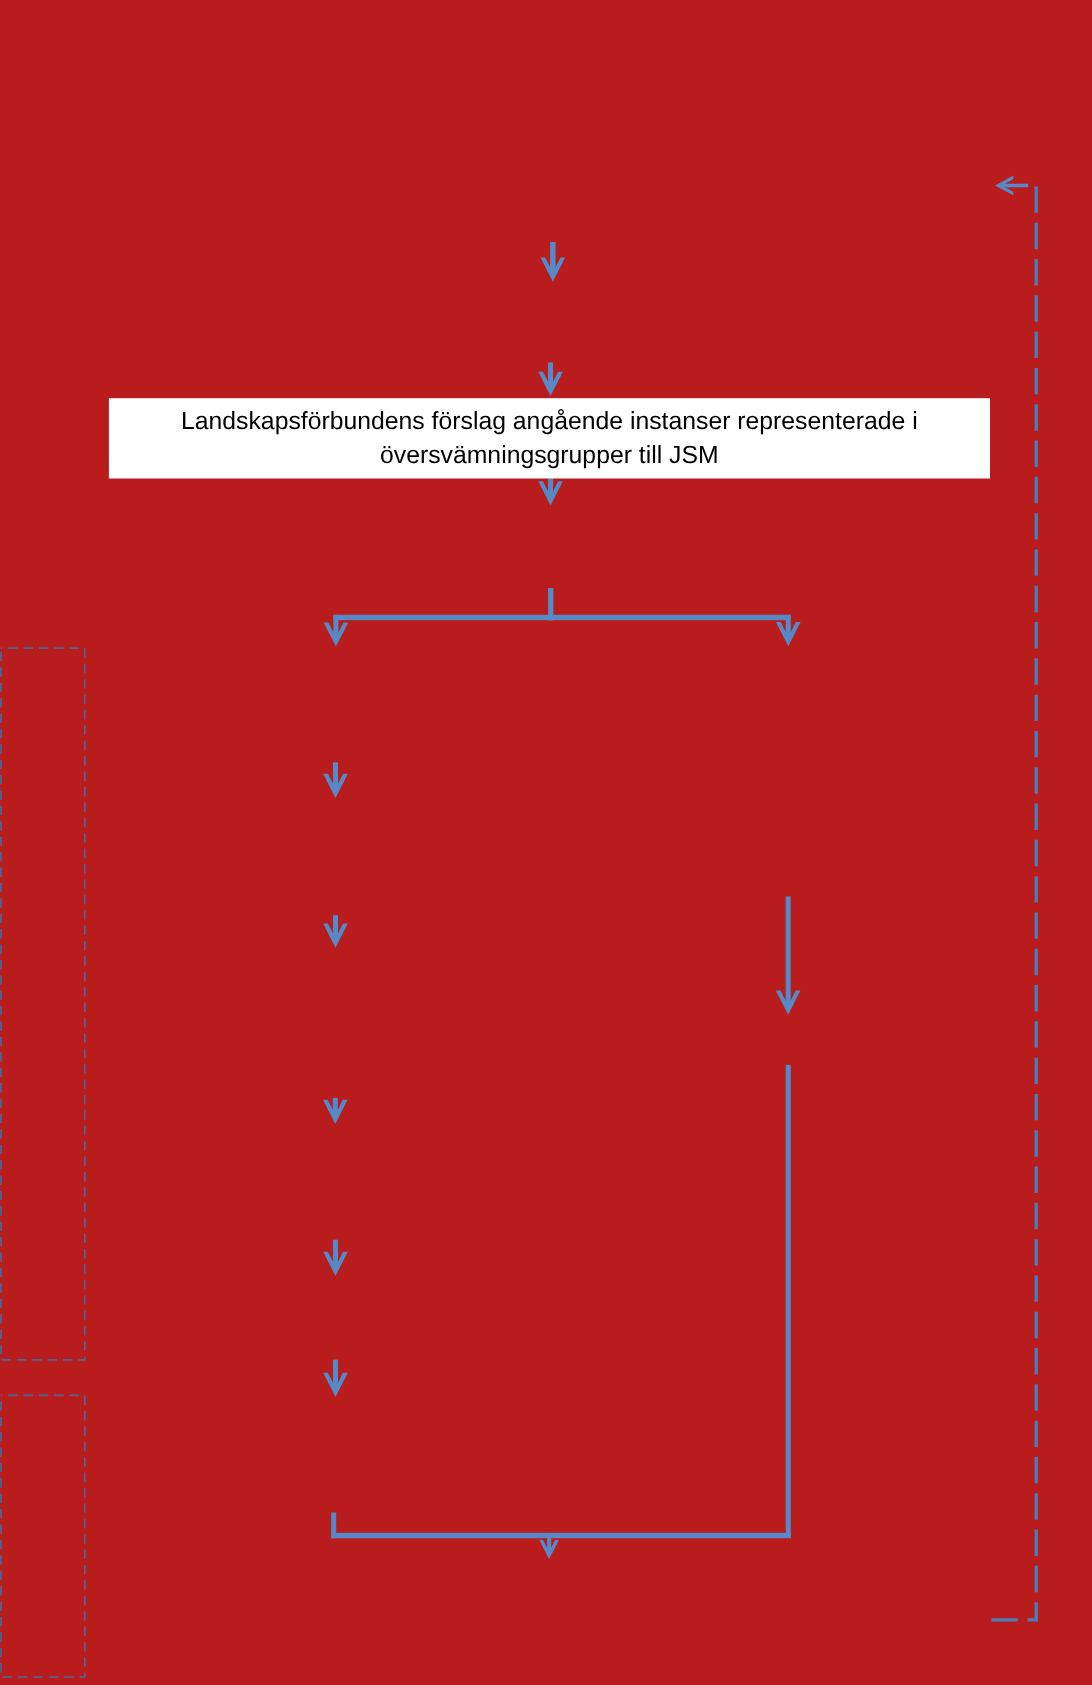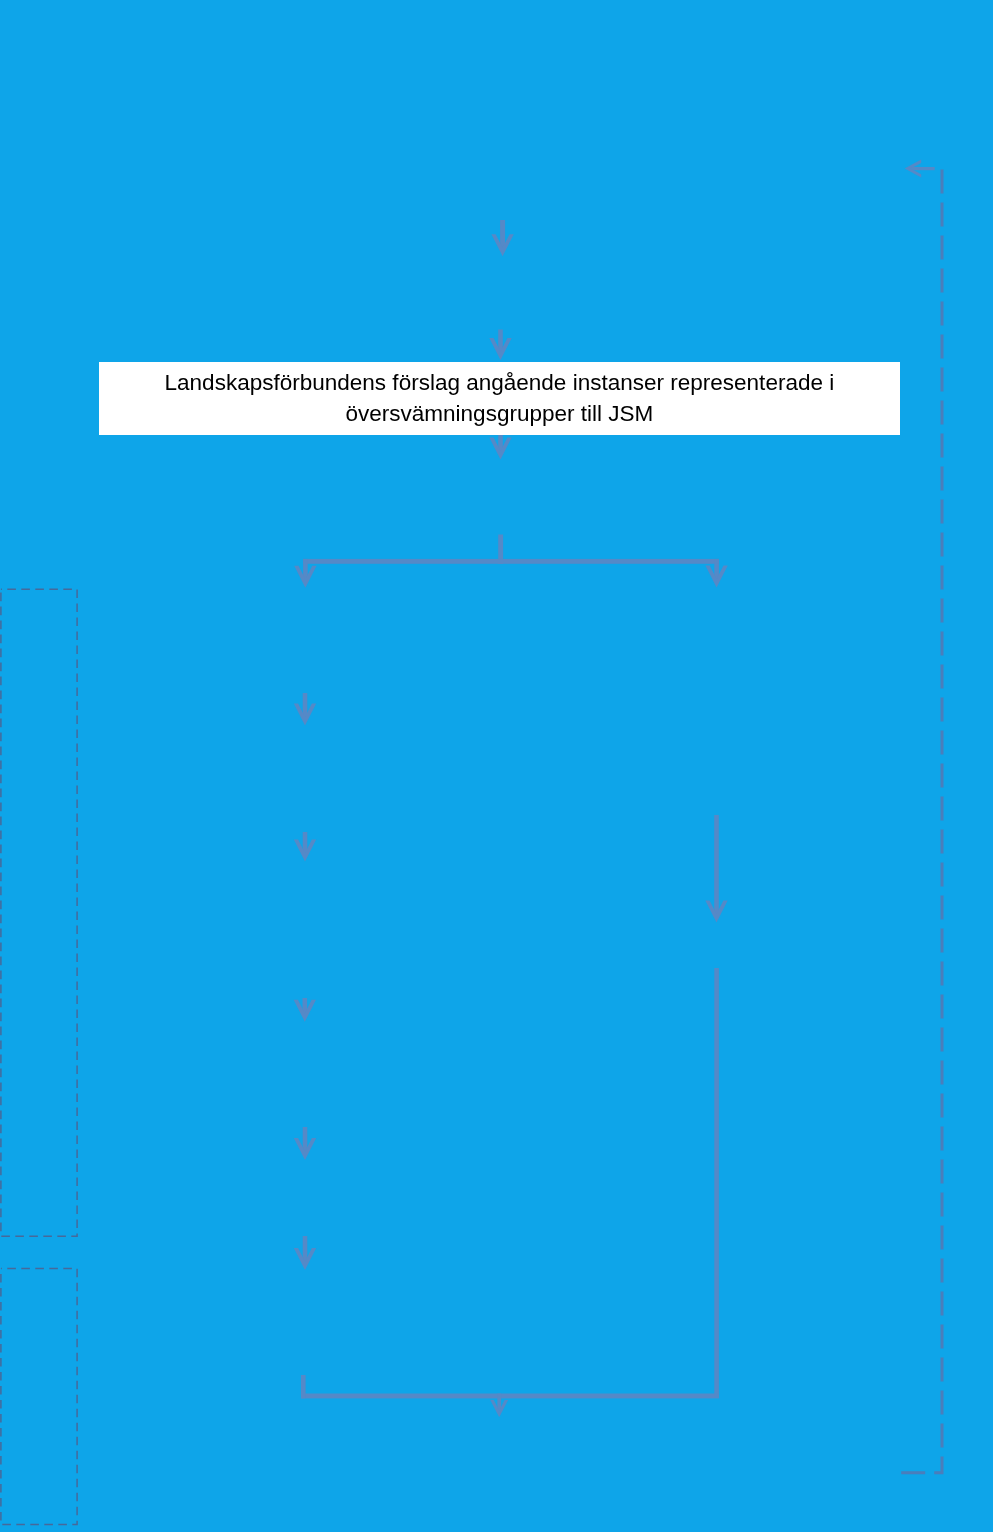--- a/index.html
+++ b/index.html
@@ -1,17 +1,17 @@
 <!DOCTYPE html>
 <html><head>
 <meta charset="utf-8">
 <style>
   html,body{margin:0;padding:0;background:#000;}
   body{width:993px;height:1532px;overflow:hidden;font-family:"Liberation Sans",sans-serif;}
-  #stage{position:relative;width:993px;height:1532px;background:#0ea5e9;overflow:hidden;}
+  #stage{position:relative;width:993px;height:1532px;background:#b91c1c;overflow:hidden;}
   svg.layer{position:absolute;left:0;top:0;width:993px;height:1532px;}
   .box{position:absolute;background:#fff;color:#000;display:flex;align-items:center;
        justify-content:center;text-align:center;line-height:1.41;}
 </style>
 </head>
 <body>
 
 <div id="stage">
   <svg class="layer" viewBox="0 0 993 1532">
     <g id="solid-connectors" stroke="none" fill="#5589C7">

